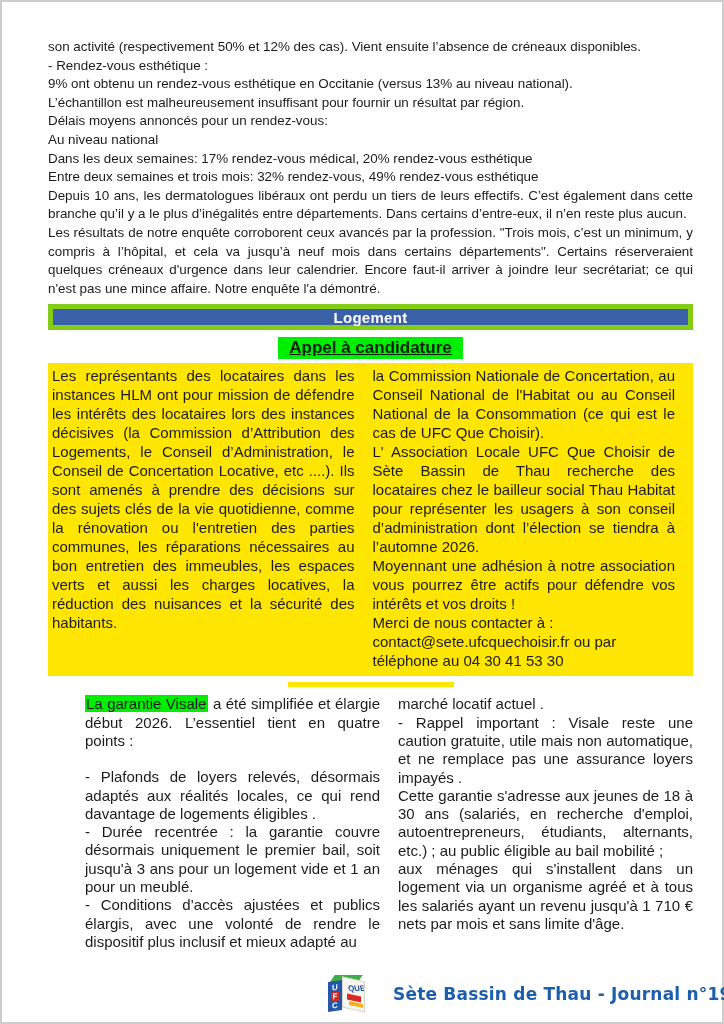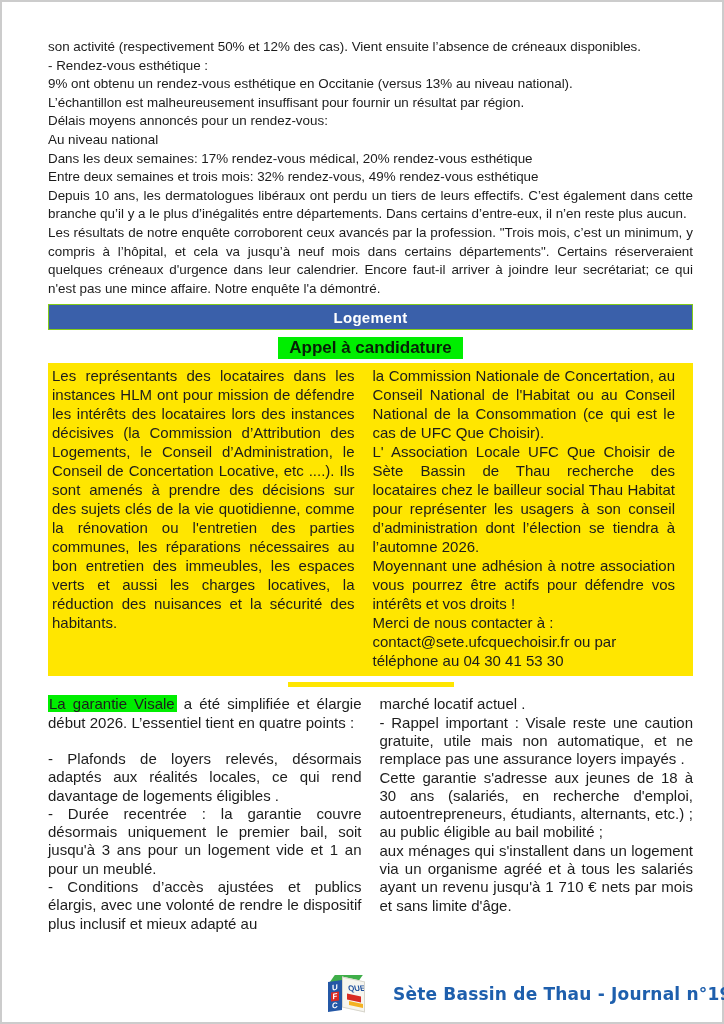--- a/index.html
+++ b/index.html
@@ -13,48 +13,49 @@
 
   
   .intro p { margin: 0; font-size: 13.4px; line-height: 18.6px; }
   .intro p.oneline { white-space: nowrap; }
   .justify { text-align: justify; }
 
   
   .banner {
     margin-top: 6px; height: 26px;
     background: var(--banner-blue, #3a60aa);
-    border: 1px solid #84cc16;
+    border: 5px solid #84cc16;
     display: flex; align-items: center; justify-content: center;
   }
   .banner span { color: #ffffff; font-weight: bold; font-size: 15px; letter-spacing: 0.3px; }
 
   
   .call-title { margin-top: 7px; height: 22px; text-align: center; }
   .call-title span {
     display: inline-block; background: var(--highlight-green, #00ee00);
     color: #062006; font-weight: bold; font-size: 17px; line-height: 22px;
     padding: 0 11px;
+    text-decoration: underline;
   }
 
   
   .yellow-block {
     margin-top: 4px; background: var(--highlight-yellow, #ffe600);
     padding: 3px 18px 6px 4px; display: flex; gap: 18px;
   }
   .col { flex: 1 1 0; min-width: 0; }
   .yellow-block p, .visale p { margin: 0; font-size: 15px; line-height: 19px; }
 
   .yellow-divider {
     margin: 6px auto 0 auto; width: 166px; height: 5px;
     background: var(--highlight-yellow, #ffe600);
   }
 
   
-  .visale { margin-top: 8px; display: flex; gap: 18px; }
+  .visale { margin-top: 8px; display: flex; gap: 18px; margin-left: 37px; }
   .visale p { line-height: 18.3px; }
   .visale .lead { margin-bottom: 18px; }
   .green-hl-inline { background: var(--highlight-green, #00ee00); padding: 0 2px 0 1px; }
 
   
   .footer { position: absolute; left: 323px; top: 970px; display: flex; align-items: center; gap: 24px; }
   .footer-text {
     color: var(--footer-blue, #1e5fad); font-weight: bold; font-size: 17px;
     font-family: "DejaVu Sans", sans-serif; letter-spacing: 0.2px; white-space: nowrap;
   }

